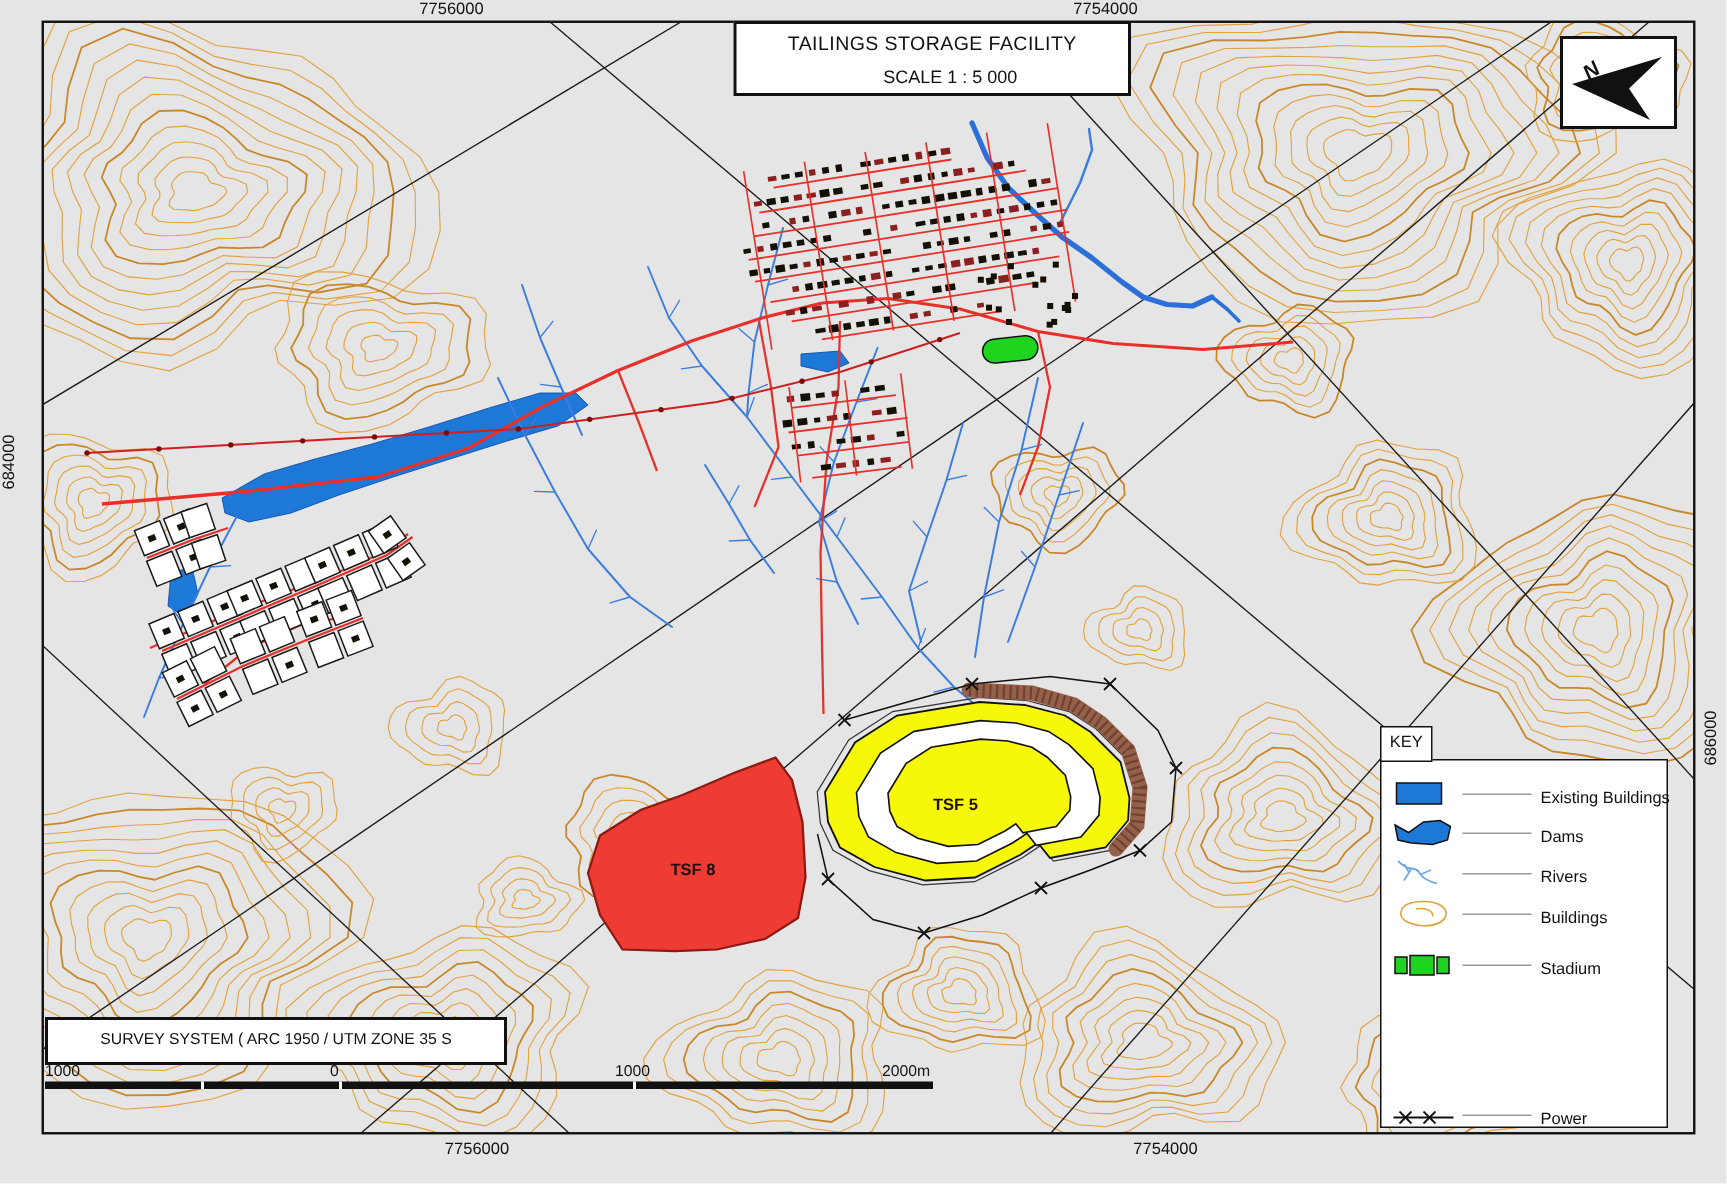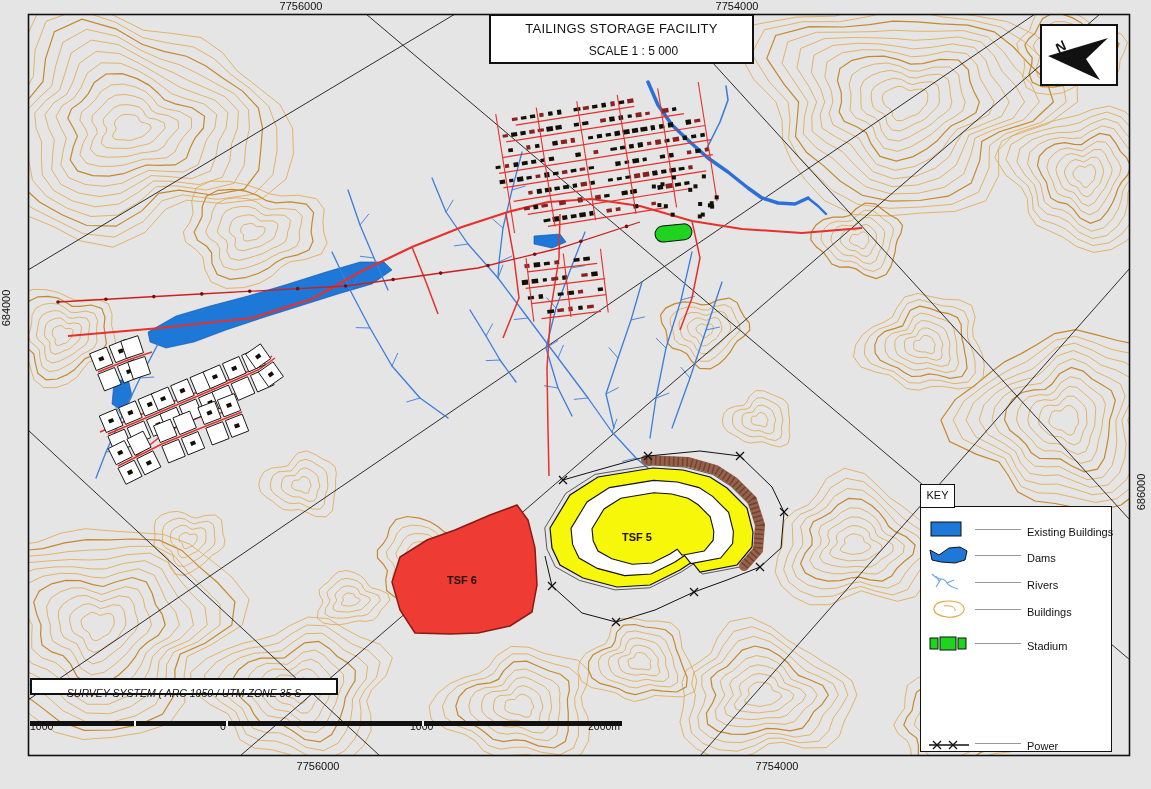--- a/index.html
+++ b/index.html
@@ -7,31 +7,31 @@
          font-family:"Liberation Sans",sans-serif;color:#111;}
   #map-svg{position:absolute;left:0;top:0;}
   .coord{position:absolute;font-size:11px;text-align:center;width:90px;z-index:4;}
   .vcoord{position:absolute;font-size:11px;text-align:center;width:72px;height:12px;
           transform:rotate(-90deg);z-index:4;}
   .box{position:absolute;background:#fff;border:2px solid #111;box-sizing:border-box;z-index:6;}
   #title-box{left:445px;top:14px;width:265px;height:50px;text-align:center;margin-left:44px;}
   #title-box .t1{font-size:13px;margin-top:5px;letter-spacing:.3px;}
   #title-box .t2{font-size:12px;margin-top:8px;padding-left:24px;}
   #north-box{left:1040px;top:24px;width:78px;height:62px;}
-  #survey-box{left:30px;top:678px;width:308px;height:17px;text-align:center;font-size:10.5px;
-              line-height:26px;font-style:italic;}
+  #survey-box{left:30px;top:678px;width:308px;height:32px;text-align:center;font-size:10.5px;
+              line-height:26px;}
   #key-title{left:920px;top:484px;width:35px;height:24px;border-width:1.5px;text-align:center;
              font-size:11px;line-height:21px;z-index:7;}
   #key-box{left:920px;top:506px;width:192px;height:246px;border-width:1.5px;z-index:6;}
   .krow{position:absolute;left:0;width:190px;height:22px;}
   .ksym{position:absolute;left:6px;top:0;width:44px;height:22px;}
   .kline{position:absolute;left:54px;top:11px;width:46px;height:1px;background:#999;}
   .klabel{position:absolute;left:106px;top:8px;font-size:11px;white-space:nowrap;}
   #scalebar{position:absolute;left:30px;top:708px;width:594px;height:20px;z-index:6;}
-  .sblabel{position:absolute;top:12px;font-size:10.5px;}
+  .sblabel{position:absolute;top:0;font-size:10.5px;}
   #sb-bar{position:absolute;left:0;top:13px;width:592px;height:5px;background:#111;}
   .sbdiv{position:absolute;top:0;width:2px;height:5px;background:#fff;}
   .tsf-label{position:absolute;font-size:11px;font-weight:bold;color:#20100a;z-index:5;}
 </style>
 </head>
 <body>
 
 <div id="stage">
 
   <svg id="map-svg" width="1151" height="789" viewBox="0 0 1151 789">
@@ -593,21 +593,21 @@
   </div>
 
   <div id="north-box" class="box">
     <svg width="74" height="58" viewBox="0 0 74 58">
       <polygon points="6,30 66,12 44,33 58,54" fill="#111"></polygon>
       <text id="north-n" x="13" y="26" font-size="14" font-style="italic" font-weight="bold" transform="rotate(-35 18 20)" fill="#111">N</text>
     </svg>
   </div>
 
   <div class="tsf-label" style="left:622px;top:531px">TSF 5</div>
-  <div class="tsf-label" style="left:447px;top:574px">TSF 6</div>
+  <div class="tsf-label" style="left:447px;top:574px">TSF 8</div>
 
   <div id="key-title" class="box">KEY</div>
   <div id="key-box" class="box">
     <div class="krow" style="top:11px">
       <svg class="ksym" viewBox="0 0 44 22">
           <rect x="4" y="4" width="30" height="14" fill="#1E78D8" stroke="#111" stroke-width="1"></rect>
         </svg>
       <div class="kline"></div>
       <div class="klabel">Existing Buildings</div>
     </div>

